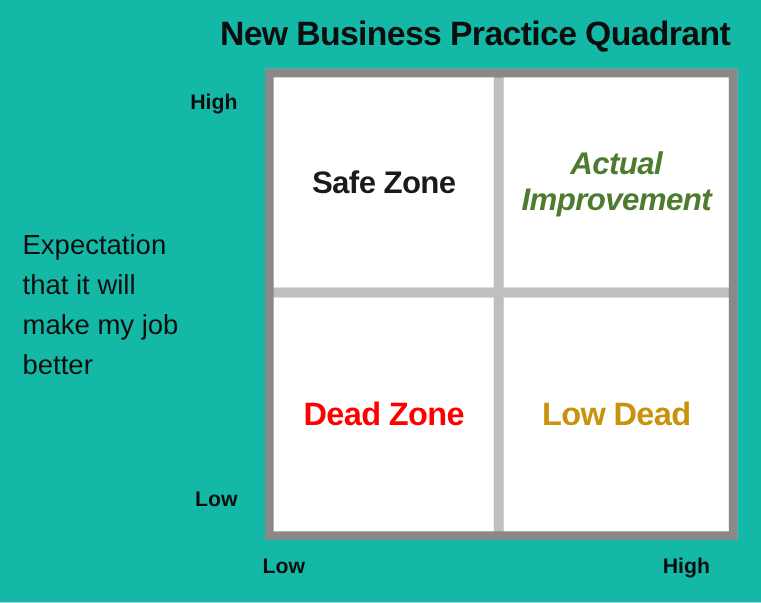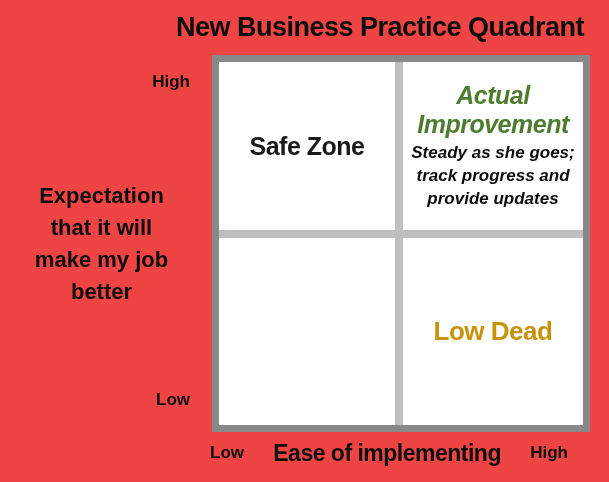--- a/index.html
+++ b/index.html
@@ -1,20 +1,20 @@
 <!DOCTYPE html>
 <html><head>
 <meta charset="utf-8">
 <style>
   html, body { margin: 0; padding: 0; background: #ffffff; }
   .canvas {
     position: relative;
     width: 609px;
     height: 482px;
-    background: #ef4444;
+    background: #14b8a6;
     font-family: "Liberation Sans", sans-serif;
     color: #0d0d0d;
     overflow: hidden;
   }
   .title {
     position: absolute;
     top: 12px;
     left: 155px;
     width: 450px;
     margin: 0;
@@ -77,23 +77,23 @@
     font-weight: 600;
     color: #0d0d0d;
   }
   .y-tick.high { top: 72px; }
   .y-tick.low  { top: 390px; }
   .y-label {
     position: absolute;
     left: 18px;
     top: 180px;
     width: 167px;
-    text-align: center;
+    text-align: left;
     font-size: 22px;
-    font-weight: 700;
+    font-weight: 400;
     line-height: 32px;
     white-space: pre-line;
     color: #0d0d0d;
   }
   .x-axis {
     position: absolute;
     left: 200px;
     top: 438px;
     width: 378px;
     height: 30px;
@@ -131,33 +131,30 @@
 
   <div class="grid">
 
     <div class="cell">
       <div class="q-heading safe">Safe Zone</div>
     </div>
 
     <div class="cell">
       <div class="q-heading green">Actual
 Improvement</div>
-      <div class="q-body">Steady as she goes;
-track progress and
-provide updates</div>
     </div>
 
     <div class="cell dead">
+      <div class="q-heading red">Dead Zone</div>
     </div>
 
     <div class="cell">
       <div class="q-heading gold">Low Dead</div>
     </div>
 
   </div>
 
   <div class="x-axis">
     <span class="x-tick">Low</span>
-    <span class="x-title">Ease of implementing</span>
     <span class="x-tick">High</span>
   </div>
 
 </div>
 
 </body></html>

